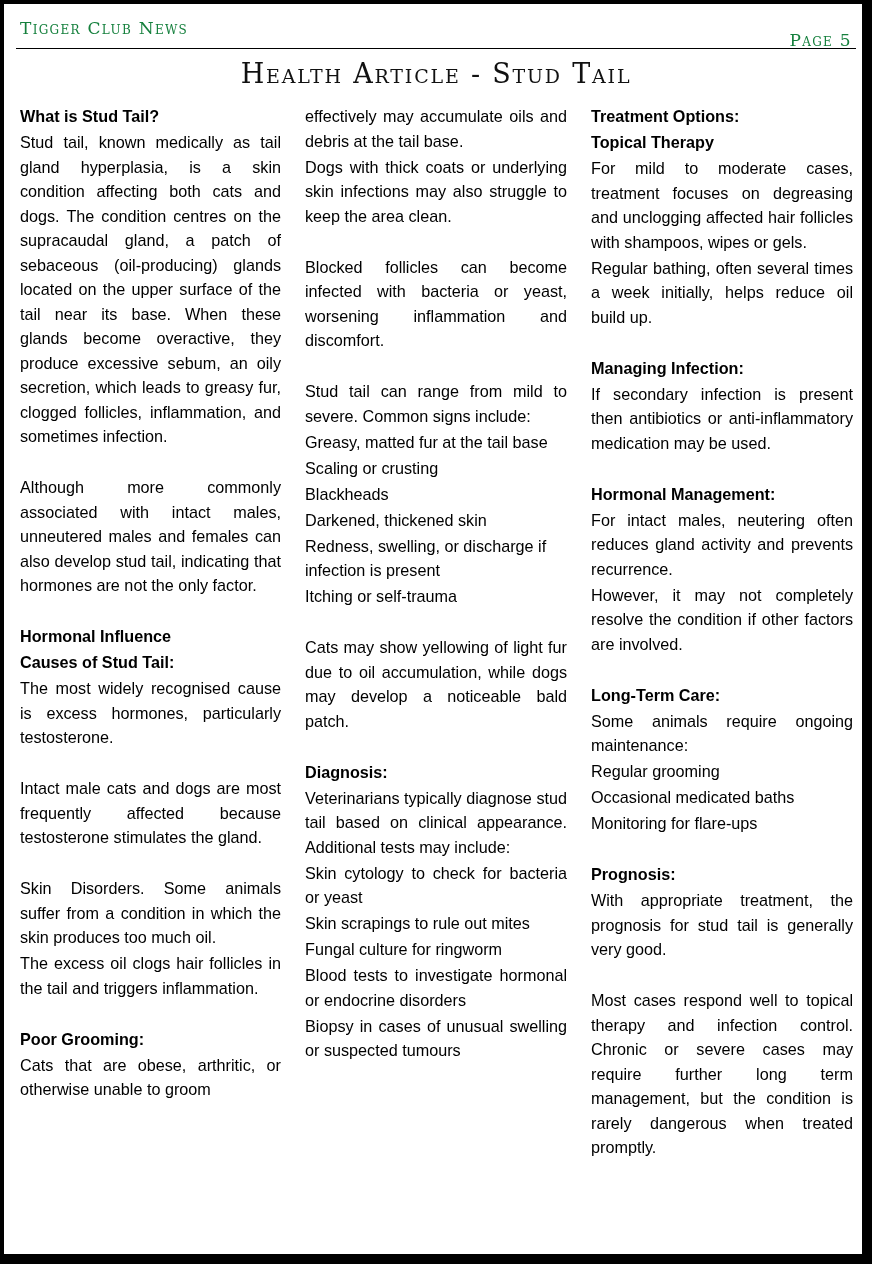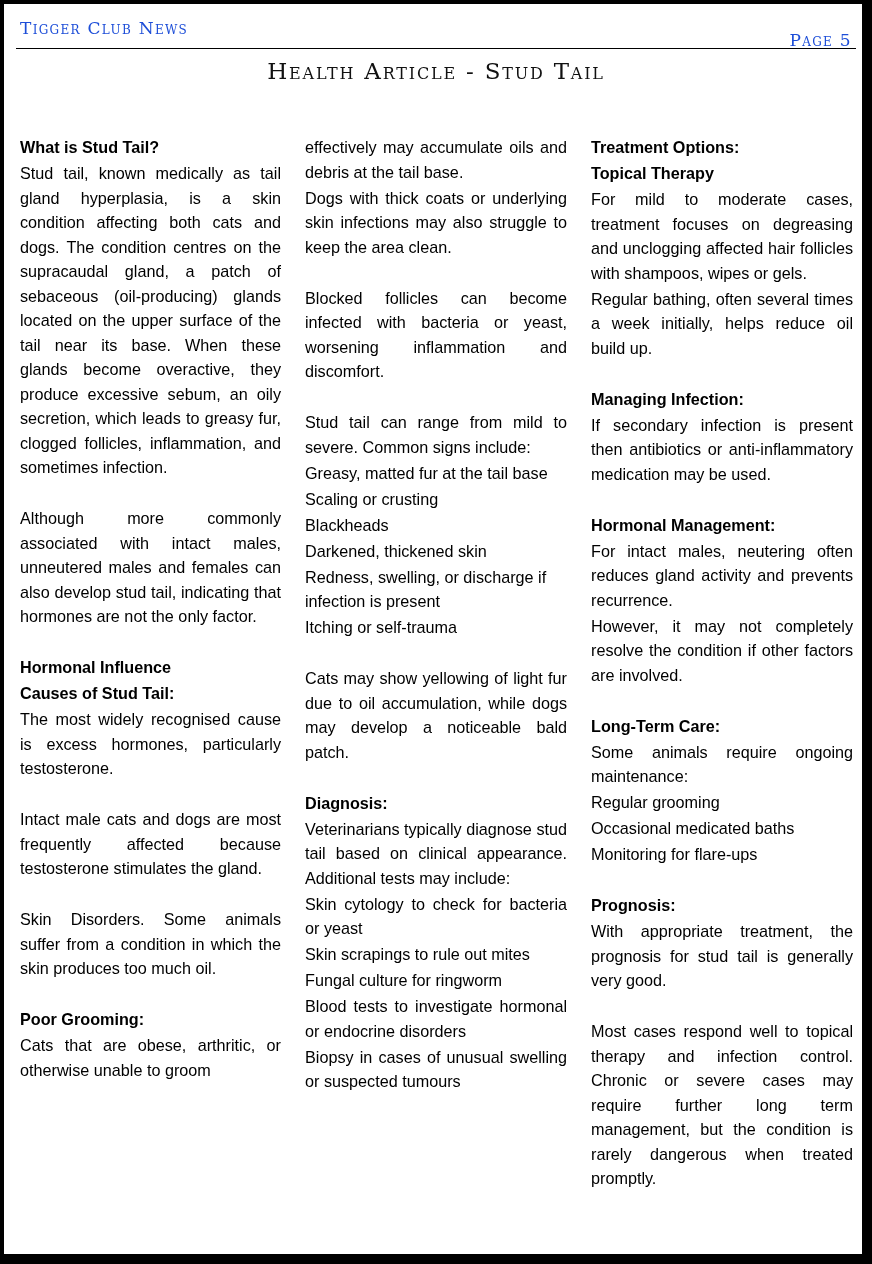--- a/index.html
+++ b/index.html
@@ -17,39 +17,38 @@
       border-right: 2px solid #000; border-bottom: 2px solid #000;
     }
     .page-inner-line {
       position: absolute; left: 4px; top: 4px; width: 862px; height: 1255px;
       box-sizing: border-box; border-right: 1px solid #000; border-bottom: 1px solid #000;
       pointer-events: none;
     }
     .header {
       position: absolute; left: 16px; top: 16px; width: 836px; height: 32px;
       font-family: "DejaVu Serif", "Liberation Serif", serif;
-      font-variant: small-caps; font-size: 17px; letter-spacing: 1.3px; color: #1d4ed8;
+      font-variant: small-caps; font-size: 17px; letter-spacing: 1.3px; color: #15803d;
     }
     .header .left { position: absolute; left: 4px; top: 2px; }
     .header .right { position: absolute; right: 0px; top: 14px; }
     .rule {
       position: absolute; left: 16px; top: 48px; width: 840px; height: 0;
       border-top: 1.5px solid #000;
     }
     .title {
       position: absolute; left: 0; top: 58px; width: 872px; text-align: center;
       font-family: "DejaVu Serif", "Liberation Serif", serif;
-      font-variant: small-caps; font-size: 23px; letter-spacing: 1.8px; color: #111;
+      font-variant: small-caps; font-size: 27px; letter-spacing: 1.8px; color: #111;
     }
     .col {
       position: absolute; top: 104px;
       font-family: "Liberation Sans", "DejaVu Sans", sans-serif;
       font-size: 16.2px; line-height: 24.5px; color: #000;
       text-align: justify;
-      margin-top: 31px;
     }
     .col1 { left: 20px; width: 261px; }
     .col2 { left: 305px; width: 262px; }
     .col3 { left: 591px; width: 262px; }
     .col p { margin: 0 0 1.5px 0; }
     .col h3 {
       margin: 0 0 1.5px 0; font-size: 16.2px; font-weight: bold; line-height: 24.5px;
     }
     .gap { height: 25px; }
     .col .li { margin: 0 0 1.5px 0; text-align: left; }
@@ -76,20 +75,21 @@
     <div class="gap"></div>
     <p>Although more commonly associated with intact males, unneutered males and females can also develop stud tail, indicating that hormones are not the only factor.</p>
     <div class="gap"></div>
     <h3>Hormonal Influence</h3>
     <h3>Causes of Stud Tail:</h3>
     <p>The most widely recognised cause is excess hormones, particularly testosterone.</p>
     <div class="gap"></div>
     <p>Intact male cats and dogs are most frequently affected because testosterone stimulates the gland.</p>
     <div class="gap"></div>
     <p>Skin Disorders. Some animals suffer from a condition in which the skin produces too much oil.</p>
+    <p>The excess oil clogs hair follicles in the tail and triggers inflammation.</p>
     <div class="gap"></div>
     <h3>Poor Grooming:</h3>
     <p>Cats that are obese, arthritic, or otherwise unable to groom</p>
   </div>
 <div class="col col2">
     <p>effectively may accumulate oils and debris at the tail base.</p>
     <p>Dogs with thick coats or underlying skin infections may also struggle to keep the area clean.</p>
     <div class="gap"></div>
     <p>Blocked follicles can become infected with bacteria or yeast, worsening inflammation and discomfort.</p>
     <div class="gap"></div>

